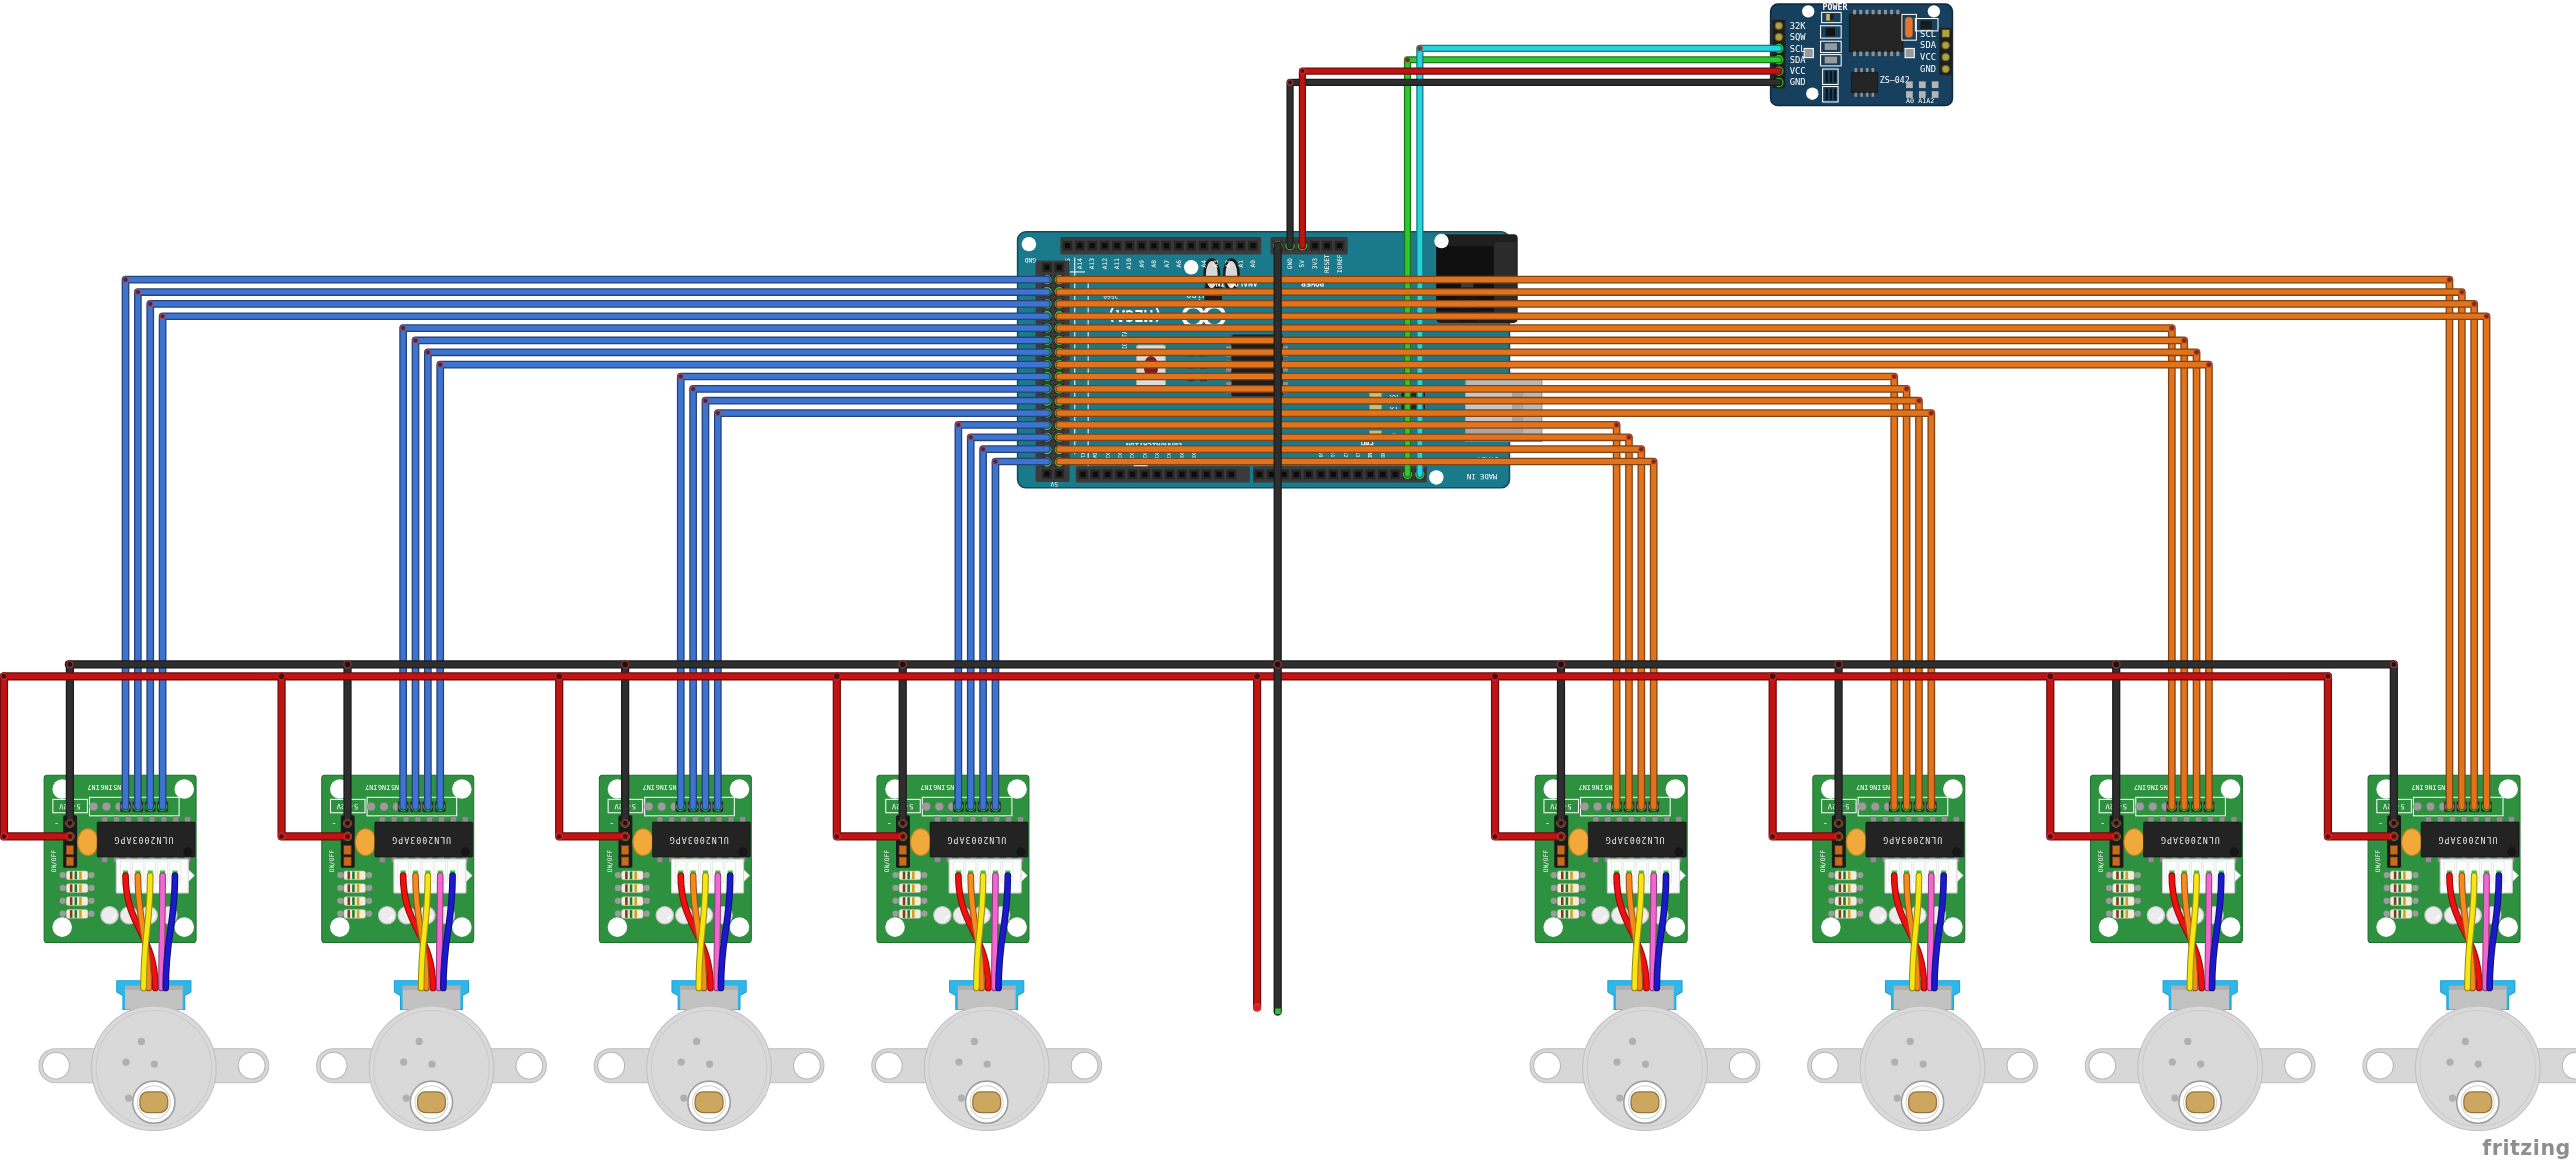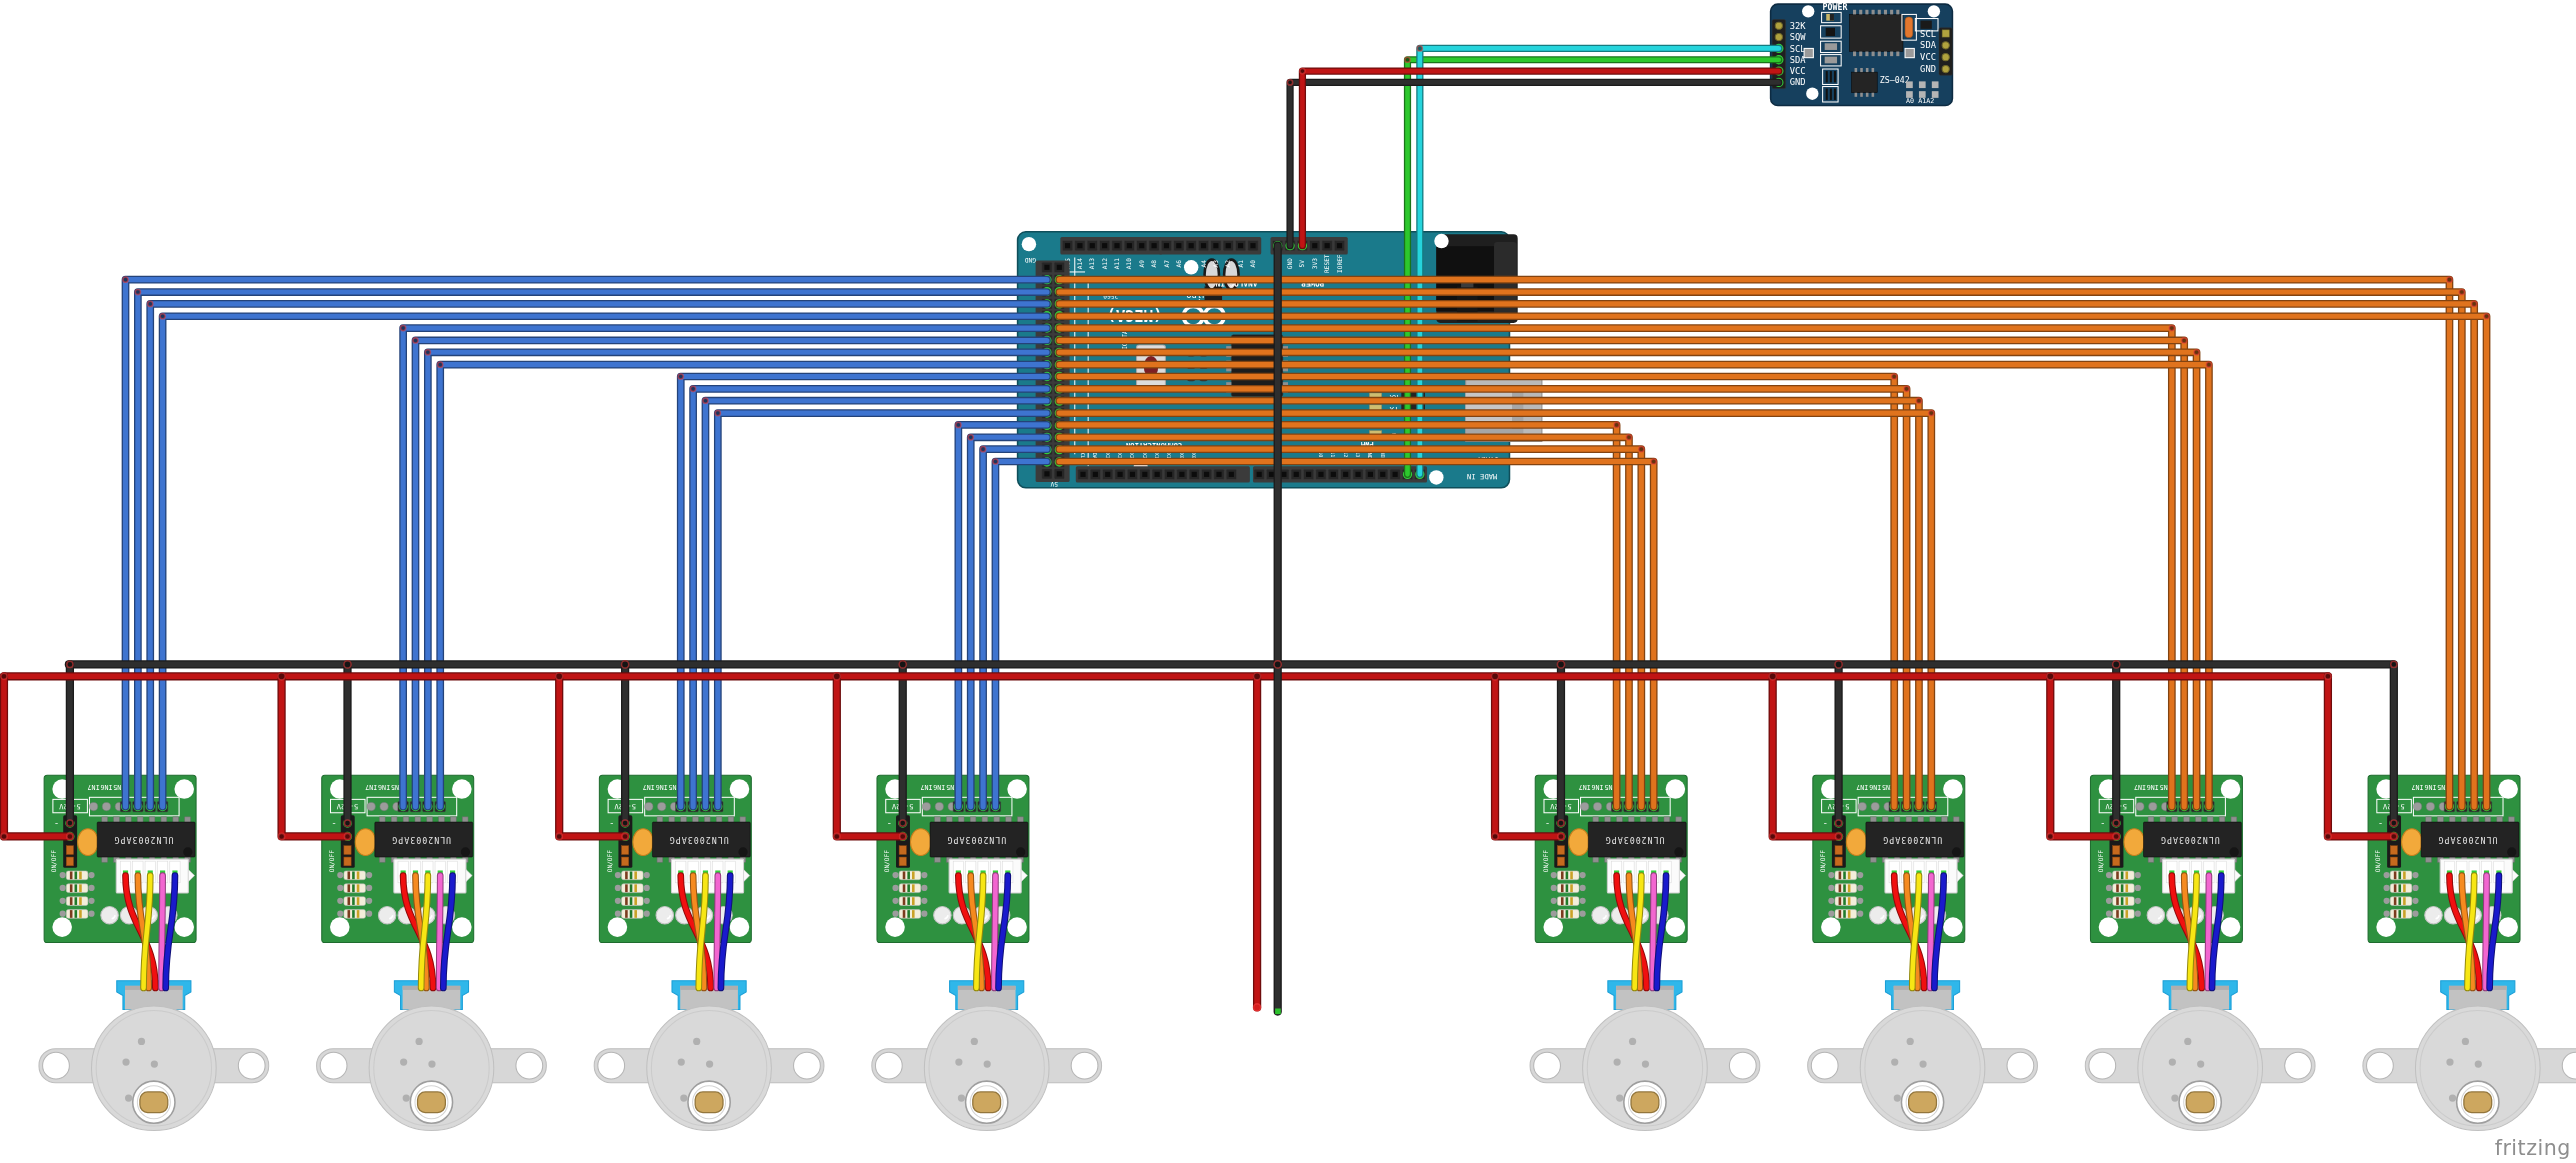--- a/index.html
+++ b/index.html
@@ -1,20 +1,20 @@
 <!DOCTYPE html>
 <html style="font-size:8.2px"><head>
 <meta charset="utf-8">
 <style>
   html,body{margin:0;padding:0;background:#ffffff;}
   body{width:2576px;height:1163px;position:relative;font-family:"DejaVu Sans",sans-serif;}
   #canvas{position:absolute;inset:0;}
   svg text{user-select:none;}
   .watermark{position:absolute;right:5.2px;bottom:3.1px;font-family:"DejaVu Sans",sans-serif;
-             font-size:20.6px;font-weight:normal;letter-spacing:0.5px;color:#8e8e8e;text-align:right;}
+             font-size:20.6px;font-weight:bold;letter-spacing:0.5px;color:#8e8e8e;text-align:right;}
 </style>
 </head>
 <body>
 
 <div id="canvas"><svg width="2576" height="1163" viewBox="0 0 5000 2258">
       <g>
         <rect x="1975" y="450" width="955" height="497" rx="16" fill="#1A7A8B" stroke="#0f4e5a" stroke-width="3"></rect>
         <g>
           <rect x="2788" y="455" width="158" height="172" rx="8" fill="#1f1f1f"></rect>
           <rect x="2788" y="478" width="120" height="126" fill="#101010"></rect>

